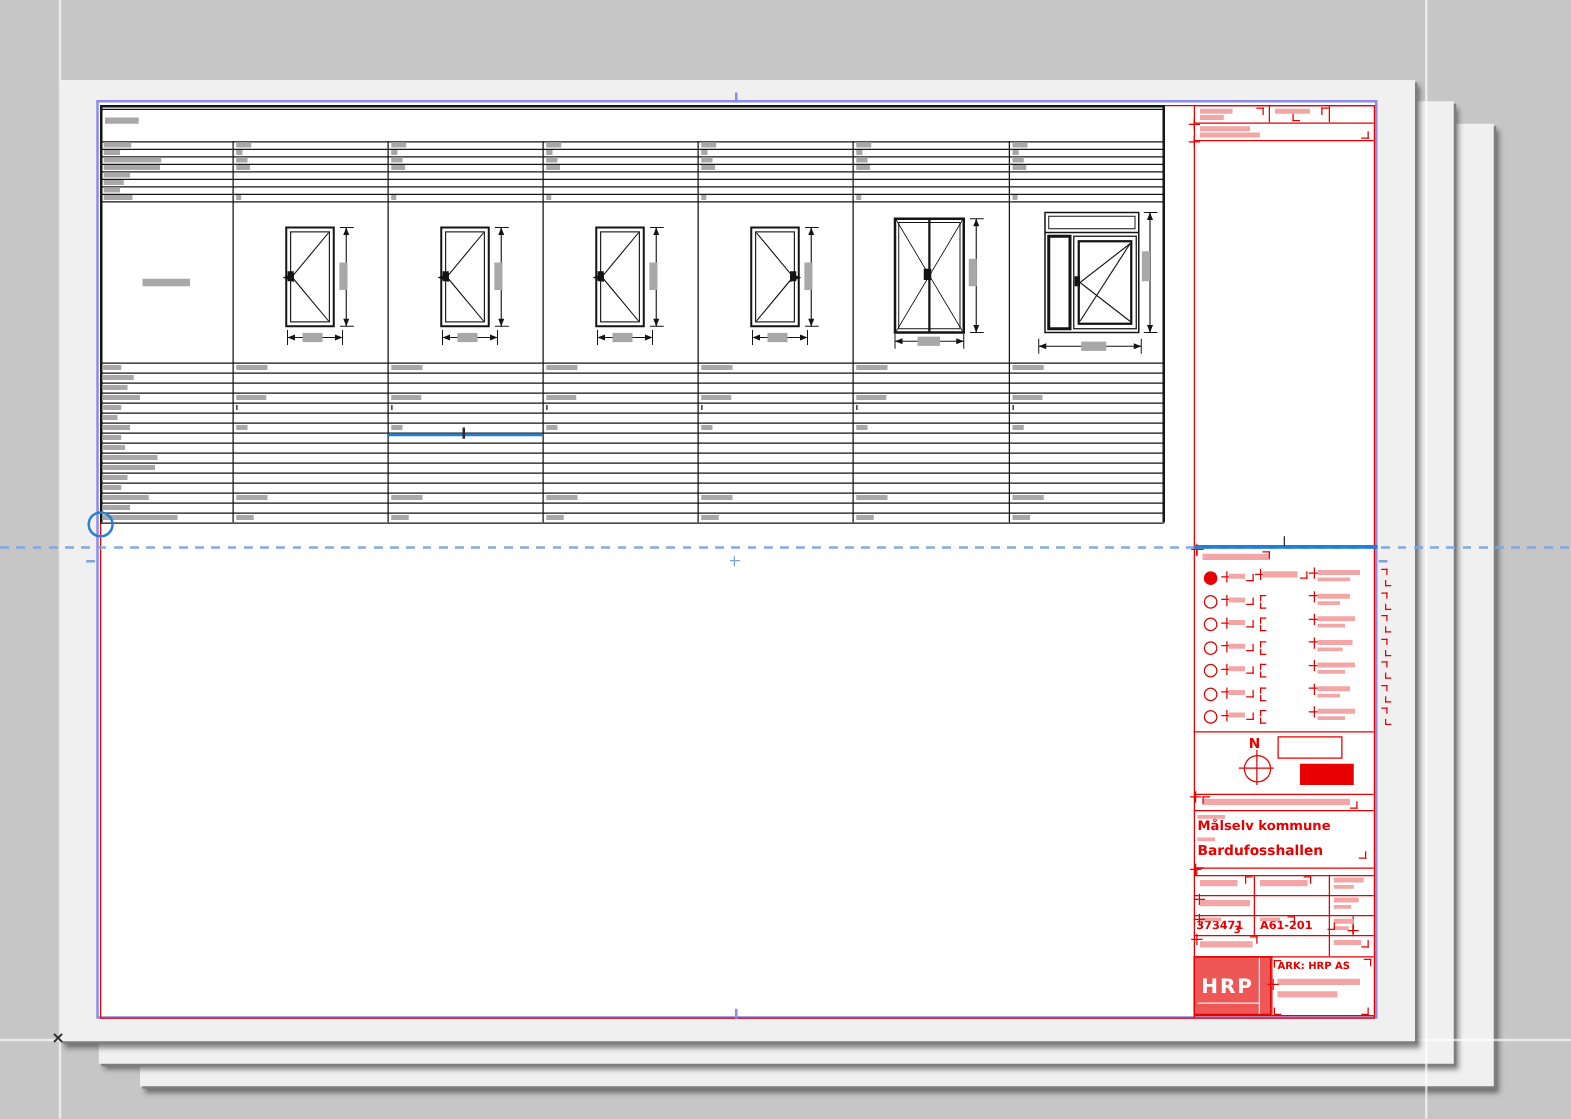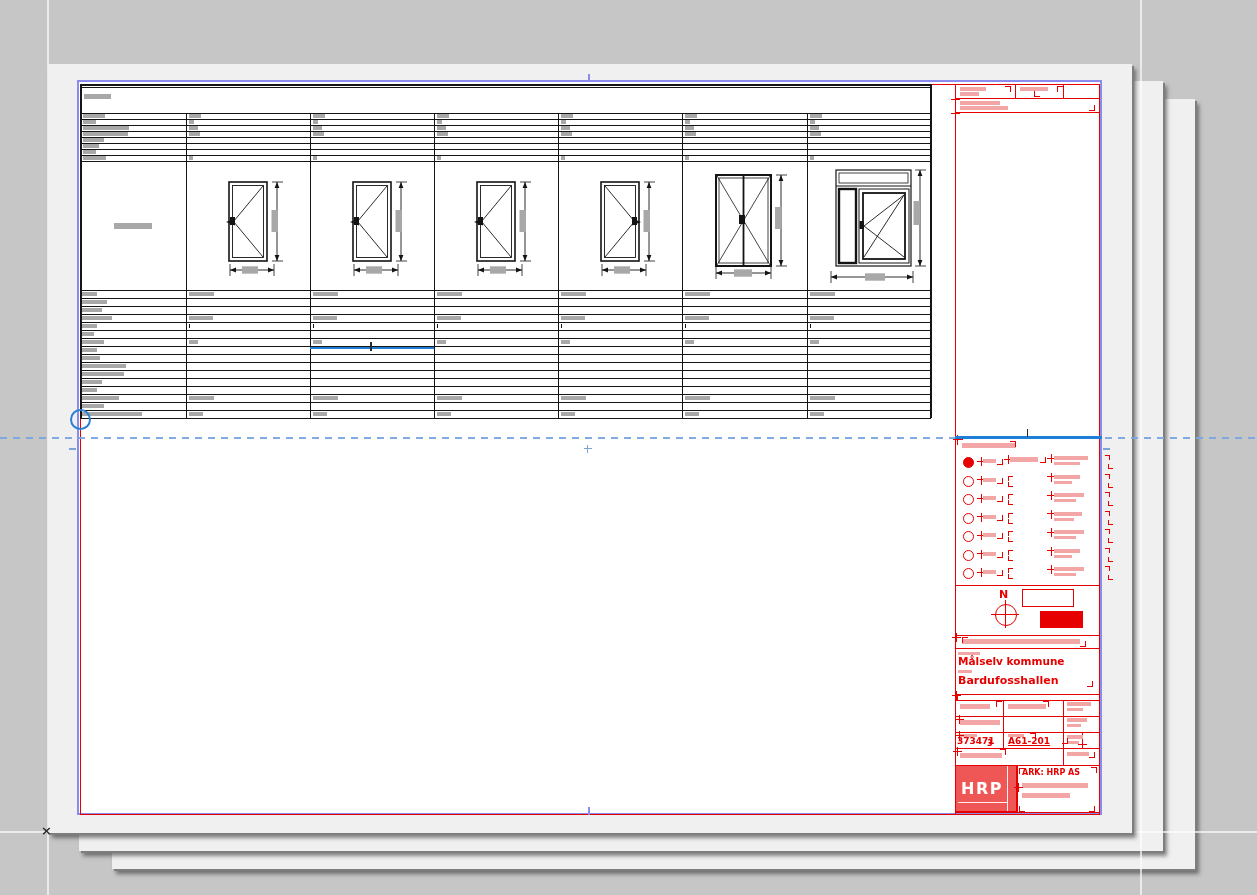--- a/index.html
+++ b/index.html
@@ -356,21 +356,21 @@
       <div class="ncrossh"></div>
       <div class="ncrossv"></div>
       <div class="keyplan-o"></div>
       <div class="keyplan-f"></div>
 
       <span class="rtxt" style="left:958px;top:656px;font-size:10.5px;">Målselv kommune</span>
       <span class="rtxt" style="left:958px;top:675px;font-size:11px;">Bardufosshallen</span>
 
       <span class="rtxt" style="left:957px;top:737px;font-size:9px;">373471</span>
       <span class="rtxt" style="left:987px;top:740px;font-size:8px;">3</span>
-      <span class="rtxt" style="left:1008px;top:737px;font-size:9px;text-decoration:underline;">A61-201</span>
+      <span class="rtxt" style="left:1008px;top:737px;font-size:9px;">A61-201</span>
 
       <div class="logo">
         <span class="txt">HRP</span>
         <div class="wh"></div>
         <div class="wv"></div>
       </div>
       <span class="rtxt" style="left:1022px;top:769px;font-size:8px;">ARK: HRP AS</span>
     <div class="rl" style="left: 955px; top: 84px; width: 144px; height: 1.2px;"></div>
         <div class="rl" style="left: 955px; top: 98px; width: 144px; height: 1.2px;"></div>
         <div class="rl" style="left: 955px; top: 112px; width: 144px; height: 1.2px;"></div>

